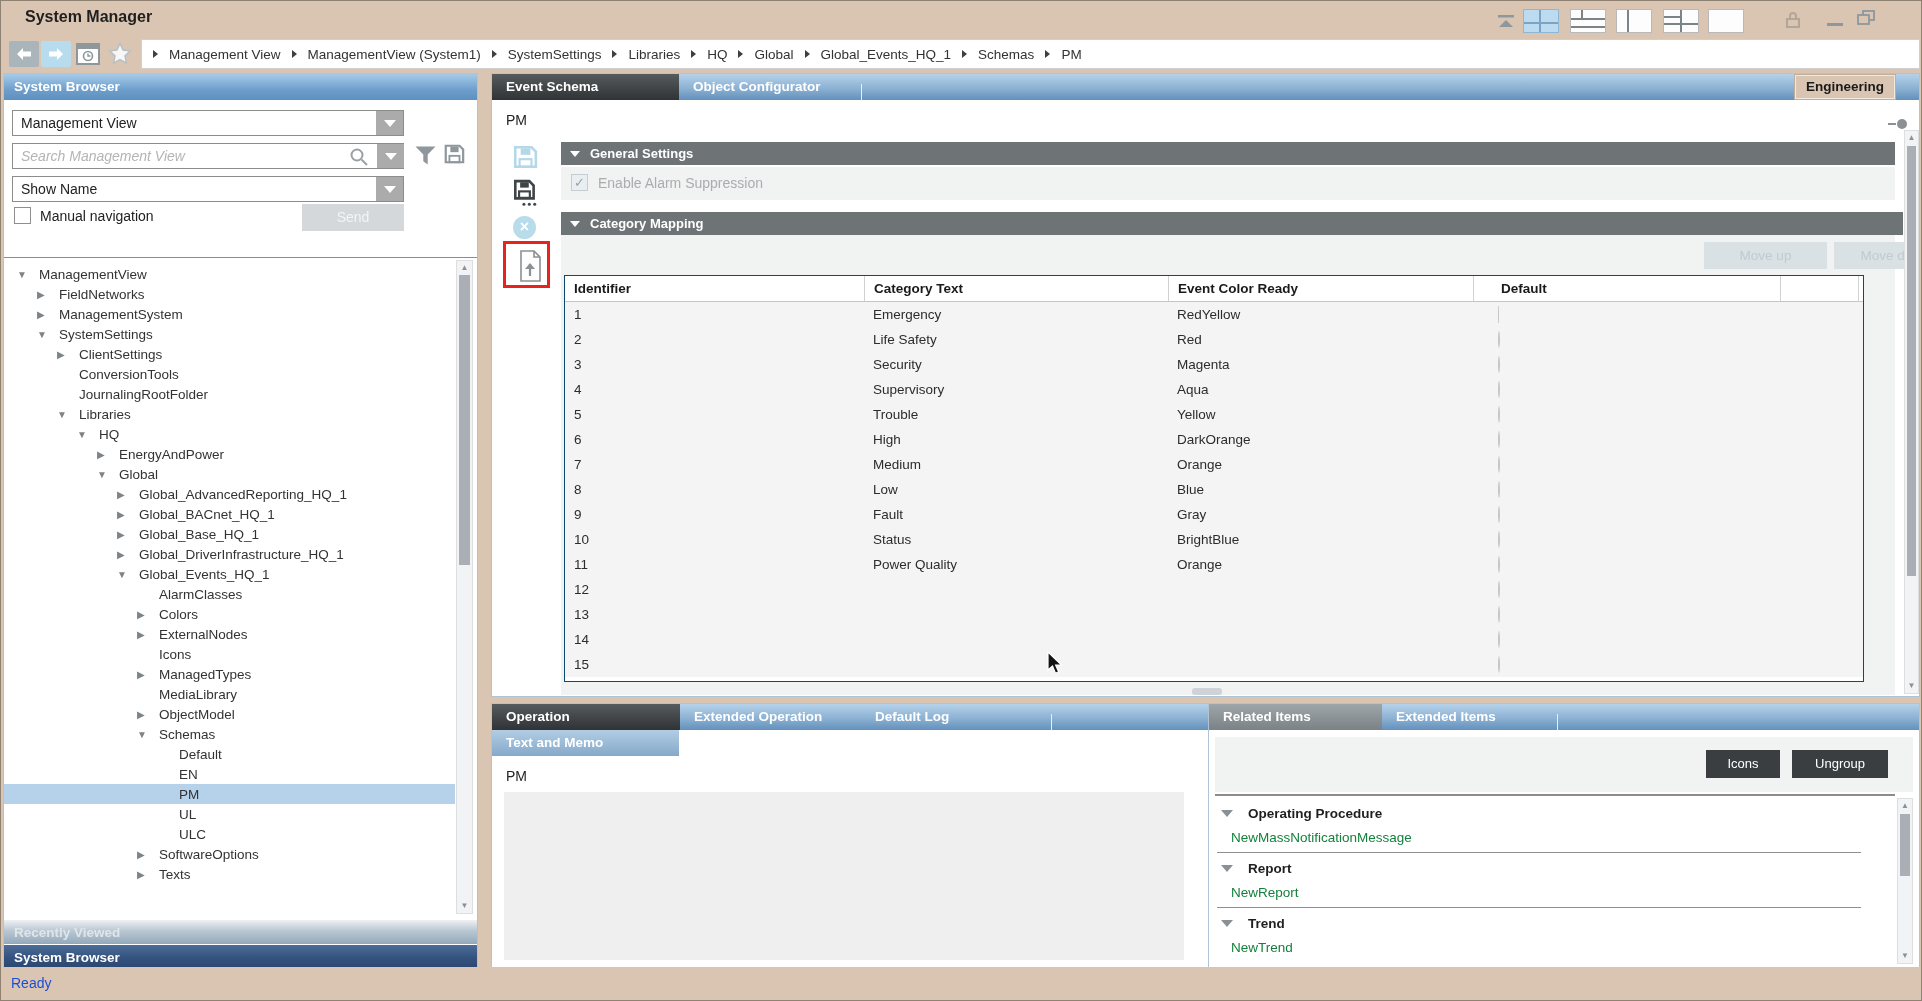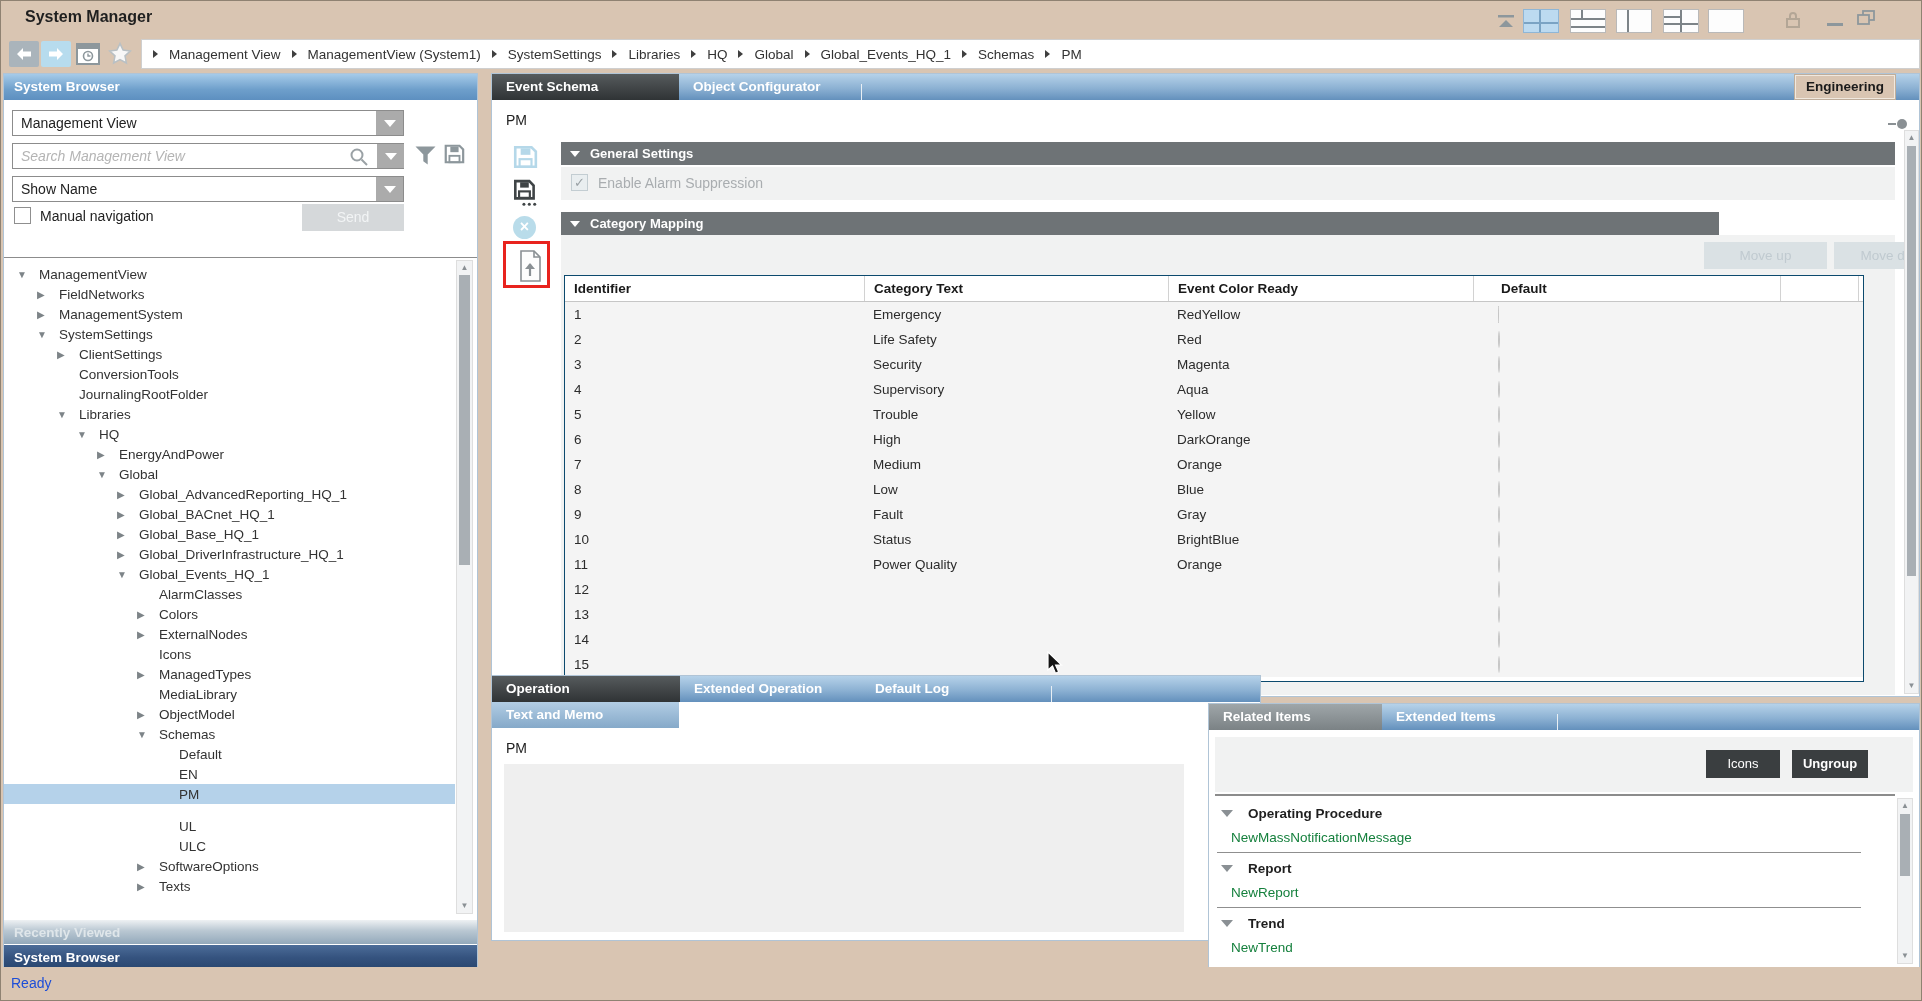--- a/index.html
+++ b/index.html
@@ -345,21 +345,21 @@
           <span>Default</span>
         </div>
         <div class="trow" style="padding-left: 153px;">
           <span class="exp"></span>
           <span>EN</span>
         </div>
         <div class="trow sel" style="padding-left: 153px;">
           <span class="exp"></span>
           <span>PM</span>
         </div>
-        <div class="trow" style="padding-left: 153px; margin-top: 12px;">
+        <div class="trow" style="padding-left: 153px;">
           <span class="exp"></span>
           <span>UL</span>
         </div>
         <div class="trow" style="padding-left: 153px;">
           <span class="exp"></span>
           <span>ULC</span>
         </div>
         <div class="trow" style="padding-left: 133px;">
           <span class="exp">▶</span>
           <span>SoftwareOptions</span>
@@ -425,21 +425,21 @@
 
     <div class="sect" style="left:69px;top:68px;width:1334px;">
       <span class="tri"></span>
       <span>General Settings</span>
     </div>
     <div class="graybox" style="left:69px;top:93px;width:1334px;height:33px;">
       <span class="gs-check" style="left:10px;top:7px;">✓</span>
       <span class="gs-label" style="left:37px;top:8px;">Enable Alarm Suppression</span>
     </div>
 
-    <div class="sect" style="left:69px;top:138px;width:1158px;">
+    <div class="sect" style="left:69px;top:138px;width:1342px;">
       <span class="tri"></span>
       <span>Category Mapping</span>
     </div>
     <div class="graybox" style="left:69px;top:161px;width:1334px;height:460px;">
       <span class="mv-btn" style="left:1143px;top:7px;width:123px;height:27px;">Move up</span>
       <span class="mv-btn" style="left:1273px;top:7px;width:122px;height:27px;">Move down</span>
 
       <div class="cat-table" style="left:3px;top:40px;width:1300px;height:407px;">
         <div class="thead" id="cat-head">
             <div>Identifier</div>
@@ -576,21 +576,21 @@
 
     <span class="split-handle" style="left:700px;top:614px;"></span>
 
     <div class="sbar" style="left:1412px;top:56px;width:15px;height:564px;">
       <span class="sarr" style="top:1px;">▲</span>
       <div class="sthumb" style="top:15px;height:430px;"></div>
       <span class="sarr" style="bottom:1px;">▼</span>
     </div>
   </div>
 
-  <div class="panel" style="left:490px;top:674px;width:770px;height:266px;">
+  <div class="panel" style="left:490px;top:702px;width:770px;height:266px;">
     <div class="tabbar op-tabbar" id="op-tabs">
         <div class="tab active">Operation</div>
         <div class="tab">Extended Operation</div>
         <div class="tab">Default Log</div>
         <span class="tab-divider"></span>
       </div>
     <div class="sub-tabbar" id="op-subtabs">
         <div class="tab">Text and Memo</div>
       </div>
     <span class="obj-label" style="left:14px;top:64px;">PM</span>
@@ -598,21 +598,21 @@
   </div>
 
   <div class="panel" style="left:1207px;top:702px;width:712px;height:266px;">
     <div class="tabbar rel-tabbar" id="rel-tabs">
         <div class="tab active-gray">Related Items</div>
         <div class="tab">Extended Items</div>
         <span class="tab-divider"></span>
       </div>
     <div class="graybox" style="left:6px;top:33px;width:698px;height:55px;">
       <span class="dkbtn" style="left:491px;top:13px;width:74px;height:28px;">Icons</span>
-      <span class="dkbtn" style="left:577px;top:13px;width:76px;height:28px;font-weight:bold;">Ungroup</span>
+      <span class="dkbtn" style="left:577px;top:13px;width:96px;height:28px;">Ungroup</span>
     </div>
     <div class="hline" style="left:6px;top:90px;width:680px;height:2px;"></div>
     <div class="abs" id="rel-groups" style="left:0;top:96px;width:686px;">
         <div class="rg-head">
           <span class="tri"></span>
           <span>Operating Procedure</span>
         </div>
         <div class="rg-item">NewMassNotificationMessage</div>
         <div class="rg-sep"></div>
         <div class="rg-head">

